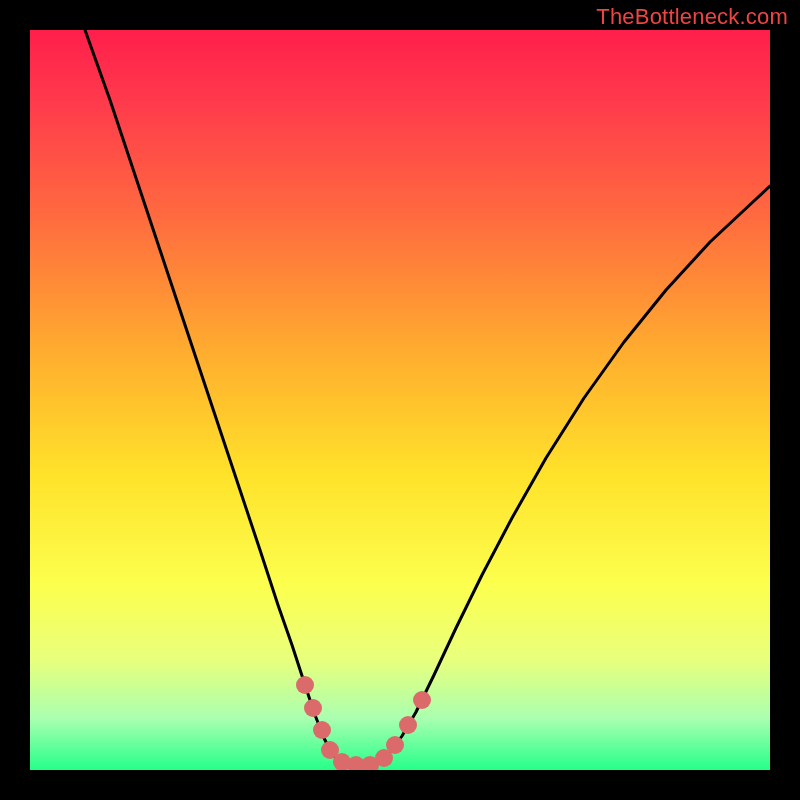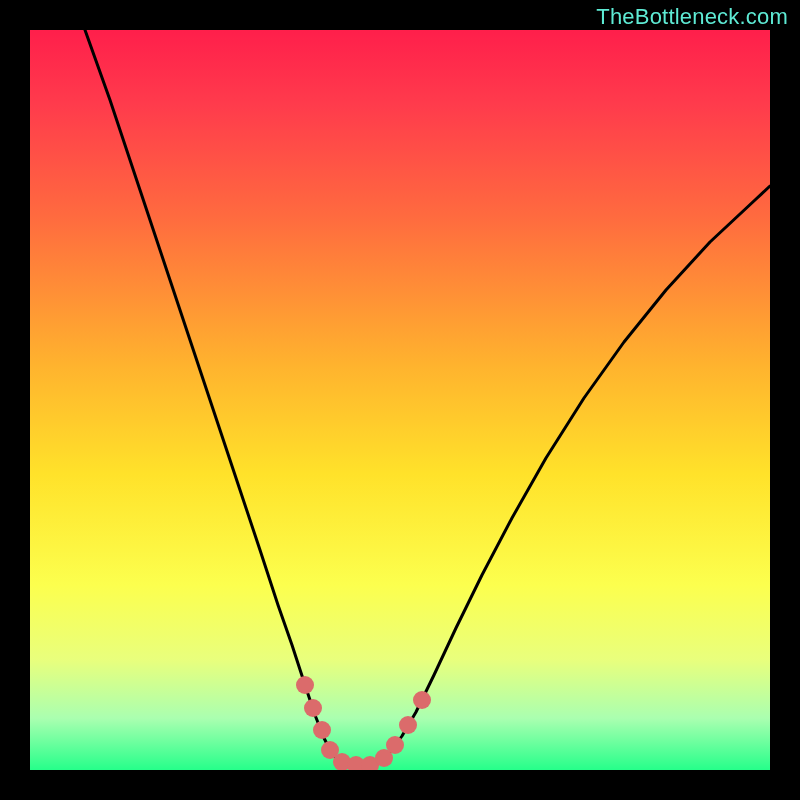--- a/index.html
+++ b/index.html
@@ -23,21 +23,21 @@
     left: 30px;
     width: 740px;
     height: 740px;
     overflow: hidden;
   }
   .watermark {
     position: absolute;
     top: 4px;
     right: 12px;
     text-align: right;
-    color: #5eead4;
+    color: #ef4444;
     font-size: 22px;
     font-weight: 500;
     letter-spacing: 0.2px;
   }
   svg { display:block; }
 </style>
 </head>
 <body>
 
 <div class="frame">

